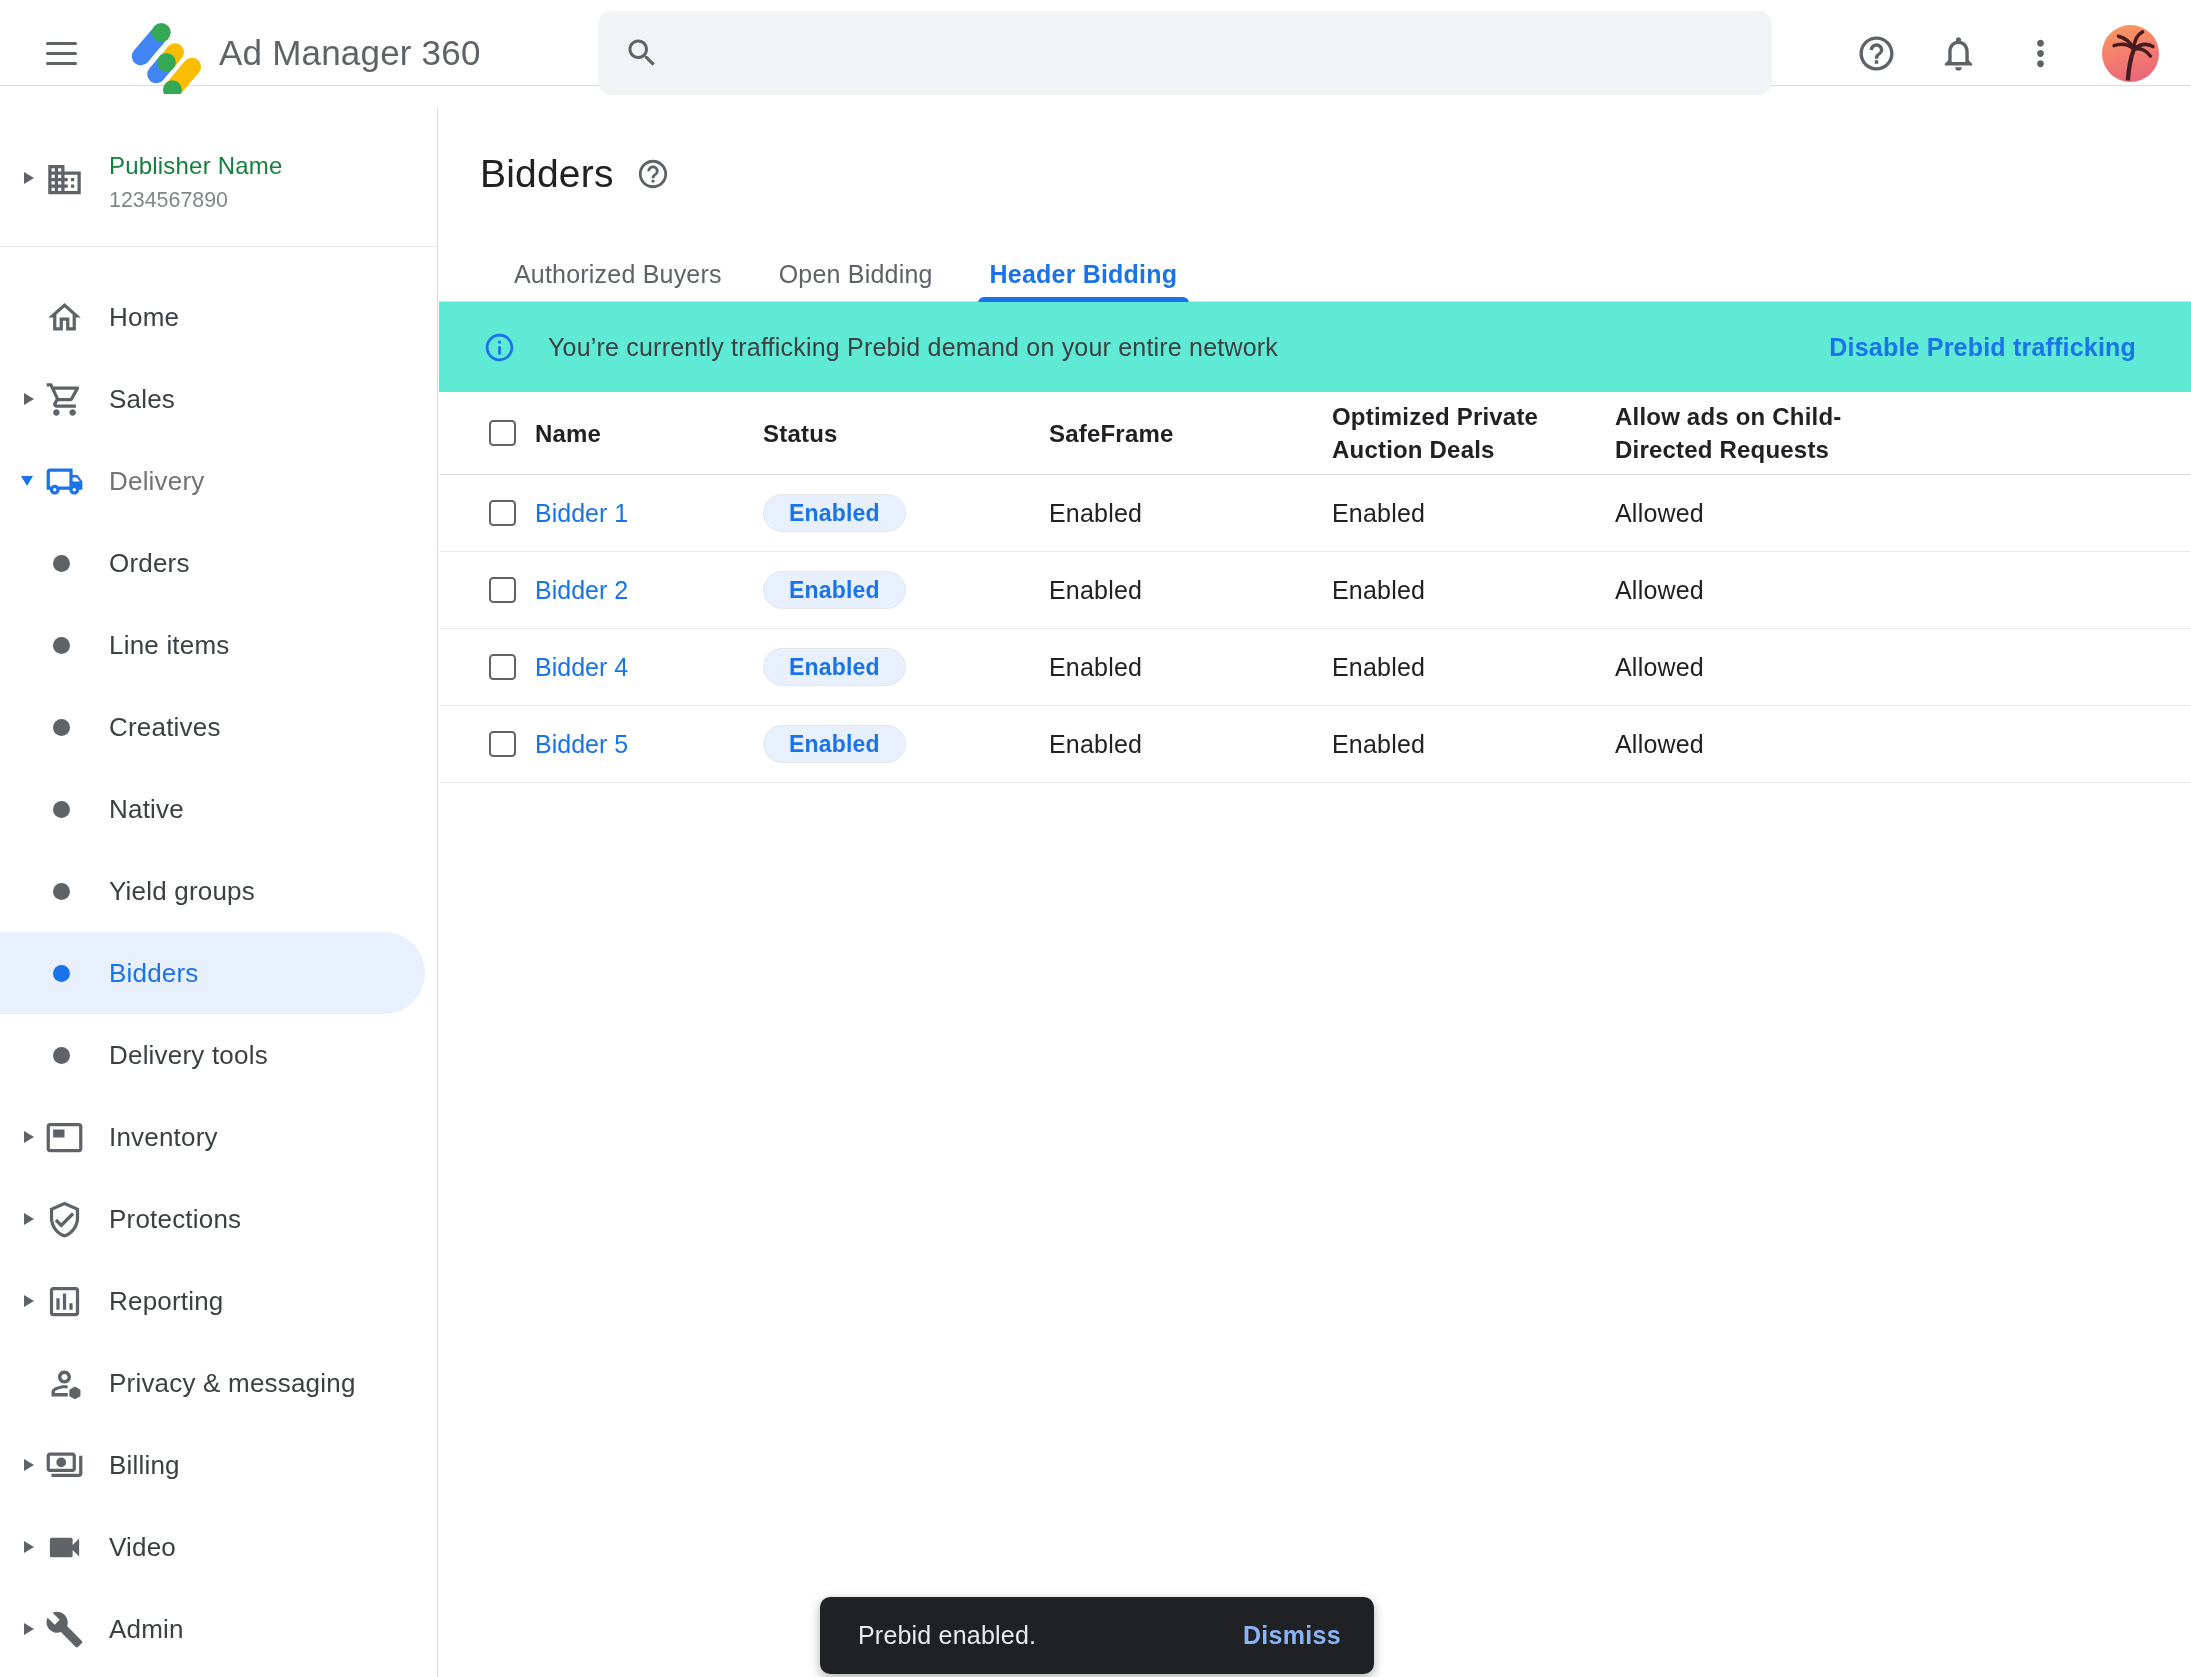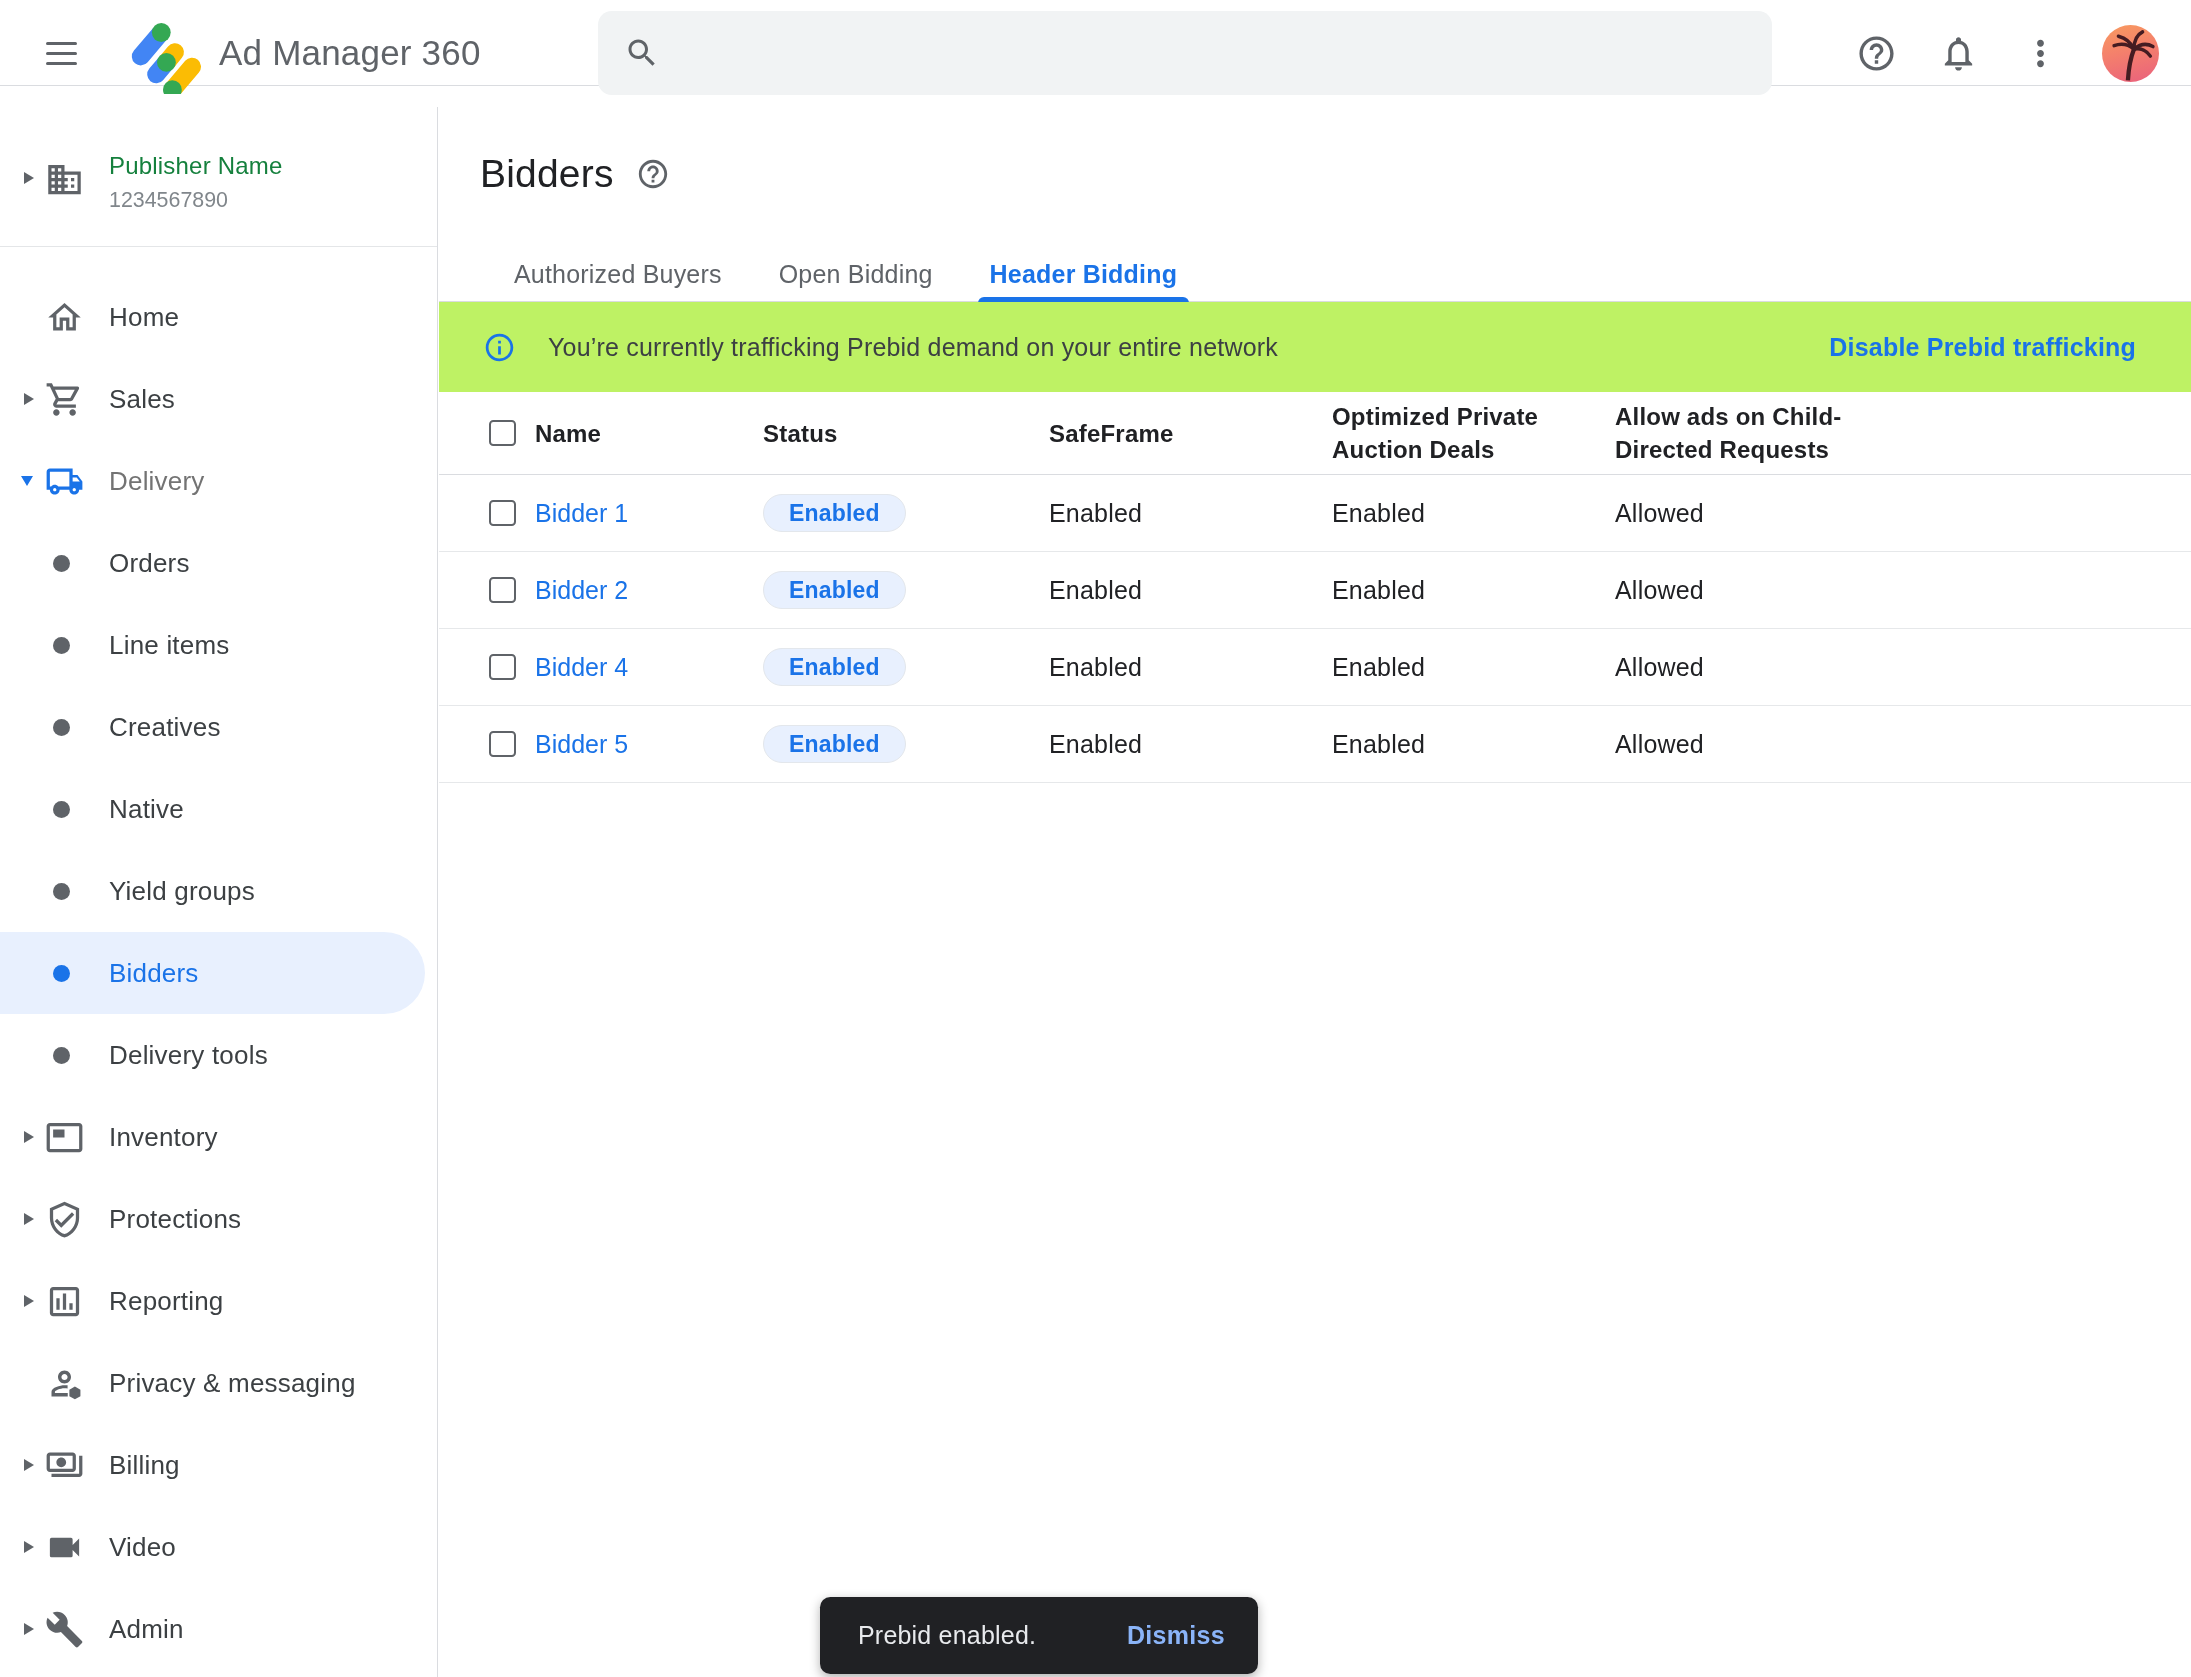--- a/index.html
+++ b/index.html
@@ -43,40 +43,40 @@
 .main { position:absolute; top:107px; left:439px; width:1752px; height:1571px; background:#fff; }
 .page-head { position:absolute; left:41px; top:45px; display:flex; align-items:center; gap:22px; }
 .page-title { font-size:39px; font-weight:400; color:#202124; letter-spacing:0.2px; }
 .help-sm { width:34px; height:34px; }
 .tabs { position:absolute; left:0; top:137px; width:1752px; height:58px; border-bottom:0.9px solid #dadce0; display:flex; padding-left:63px; }
 .tab { position:relative; height:58px; padding:0 12px; margin-right:33px; display:flex; align-items:flex-start; font-size:25px; font-weight:500; color:#5f6368; letter-spacing:0.2px; cursor:pointer; }
 .tab.active { color:#1a73e8; font-weight:600; }
 .tab .underline { display:none; }
 .tab.active .underline { display:block; position:absolute; left:0; right:0; bottom:-0.9px; height:6px; background:#1a73e8; border-radius:6px 6px 0 0; }
 
-.banner { position:absolute; left:0; top:195px; width:1752px; height:90px; background:#bef264; display:flex; align-items:center; }
+.banner { position:absolute; left:0; top:195px; width:1752px; height:90px; background:#5eead4; display:flex; align-items:center; }
 .banner .iicon { position:absolute; left:44px; width:33px; height:33px; }
 .banner-msg { margin-left:109px; font-size:25px; color:#3c4043; letter-spacing:0.2px; }
 .banner-action { position:absolute; right:55px; font-size:25px; font-weight:600; color:#1a73e8; letter-spacing:0.2px; cursor:pointer; }
 
 
 .table { position:absolute; left:0; top:285px; width:1752px; }
 .trow { display:grid; grid-template-columns:46px 228px 286px 283px 283px 1fr; align-items:center; padding-left:50px; border-bottom:0.9px solid #e6e8ea; }
 .trow.thead { height:83px; border-bottom:0.9px solid #dadce0; }
 .trow.tbody { height:77px; }
 .checkbox { width:26.5px; height:26.5px; border:2.6px solid #5f6368; border-radius:4.3px; background:#fff; cursor:pointer; }
 .th { font-size:24px; font-weight:700; color:#202124; line-height:33px; letter-spacing:0.2px; }
 .th.wrap-opt { max-width:223px; }
 .th.wrap-child { max-width:267px; }
 .name-link { font-size:25px; color:#1a73e8; cursor:pointer; }
 .pill { display:inline-flex; align-items:center; justify-content:center; height:38px; padding:0 25px; background:#e8f0fe; border:1.7px solid #e3e7ec; border-radius:20.5px; font-size:23px; font-weight:600; color:#1a73e8; letter-spacing:0.2px; }
 .cell { font-size:25px; color:#202124; letter-spacing:0.2px; }
 
 
-.toast { position:absolute; left:820px; top:1597px; width:438px; height:77px; background:#202124; border-radius:10.3px; display:flex; align-items:center; justify-content:space-between; padding:0 33px 0 38px; box-shadow:0 3.4px 10.3px rgba(0,0,0,.3); z-index:10; }
+.toast { position:absolute; left:820px; top:1597px; width:554px; height:77px; background:#202124; border-radius:10.3px; display:flex; align-items:center; justify-content:space-between; padding:0 33px 0 38px; box-shadow:0 3.4px 10.3px rgba(0,0,0,.3); z-index:10; }
 .toast-msg { font-size:25px; color:#e8eaed; letter-spacing:0.2px; }
 .toast-action { font-size:25px; font-weight:600; color:#8ab4f8; letter-spacing:0.3px; cursor:pointer; }
 </style>
 </head>
 <body>
 
 <header class="topbar">
   <div class="hamburger">
       <span></span>
       <span></span>

